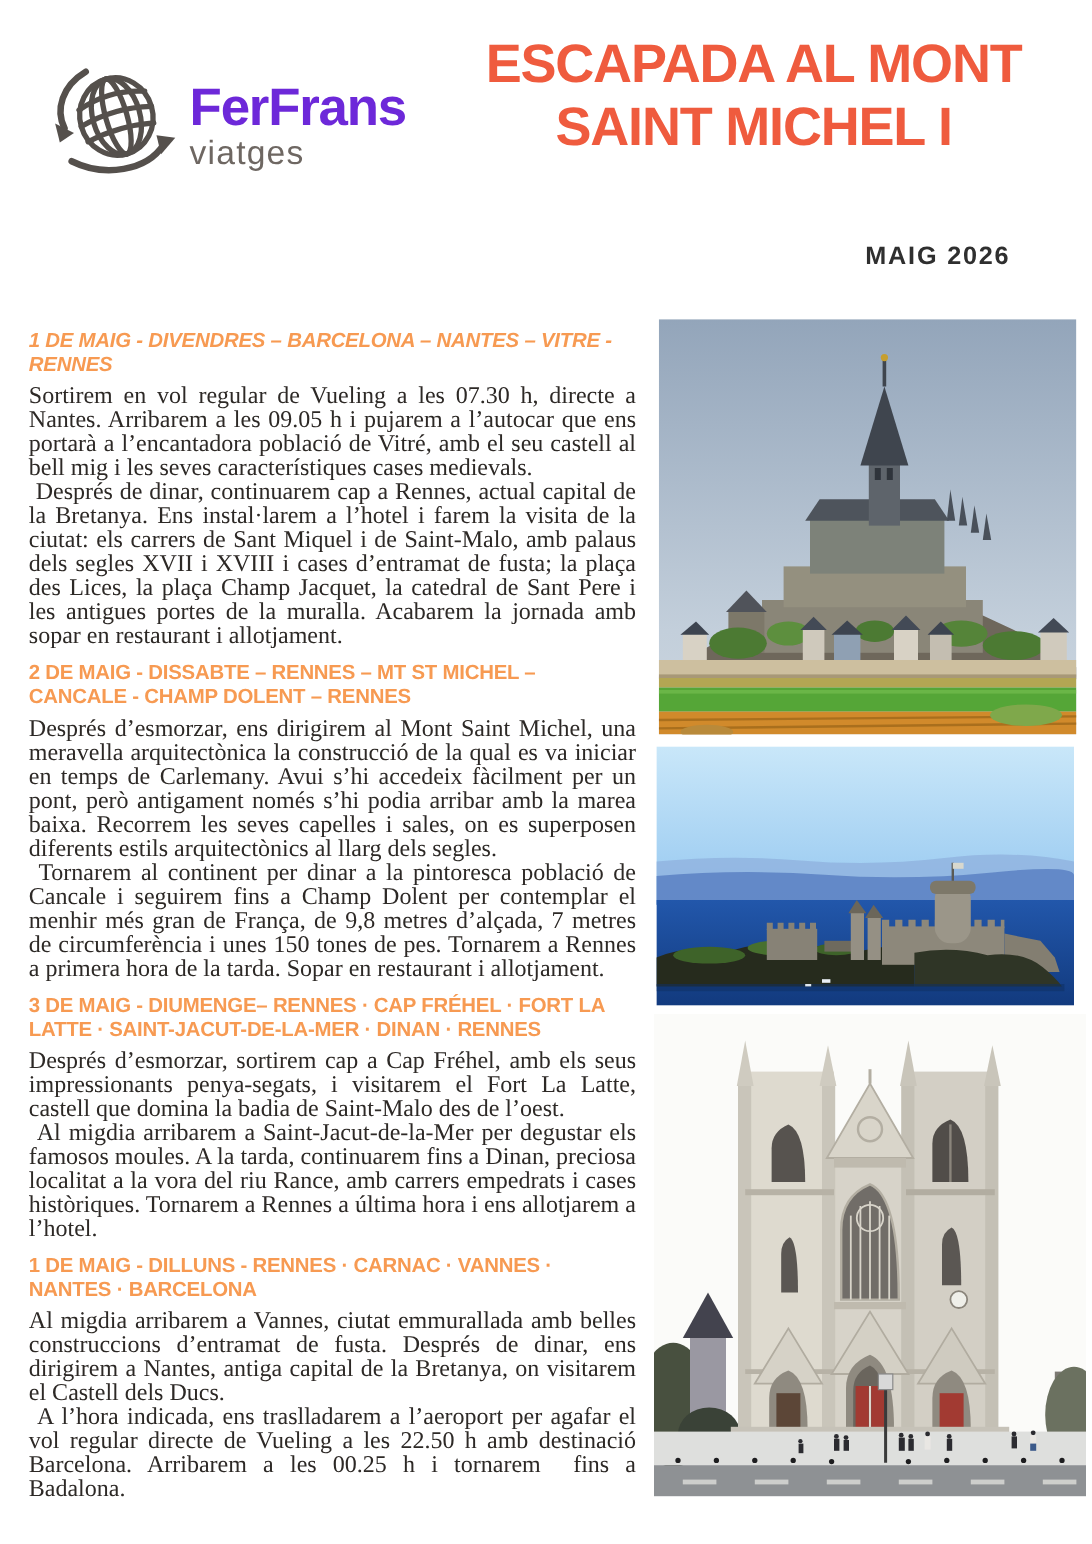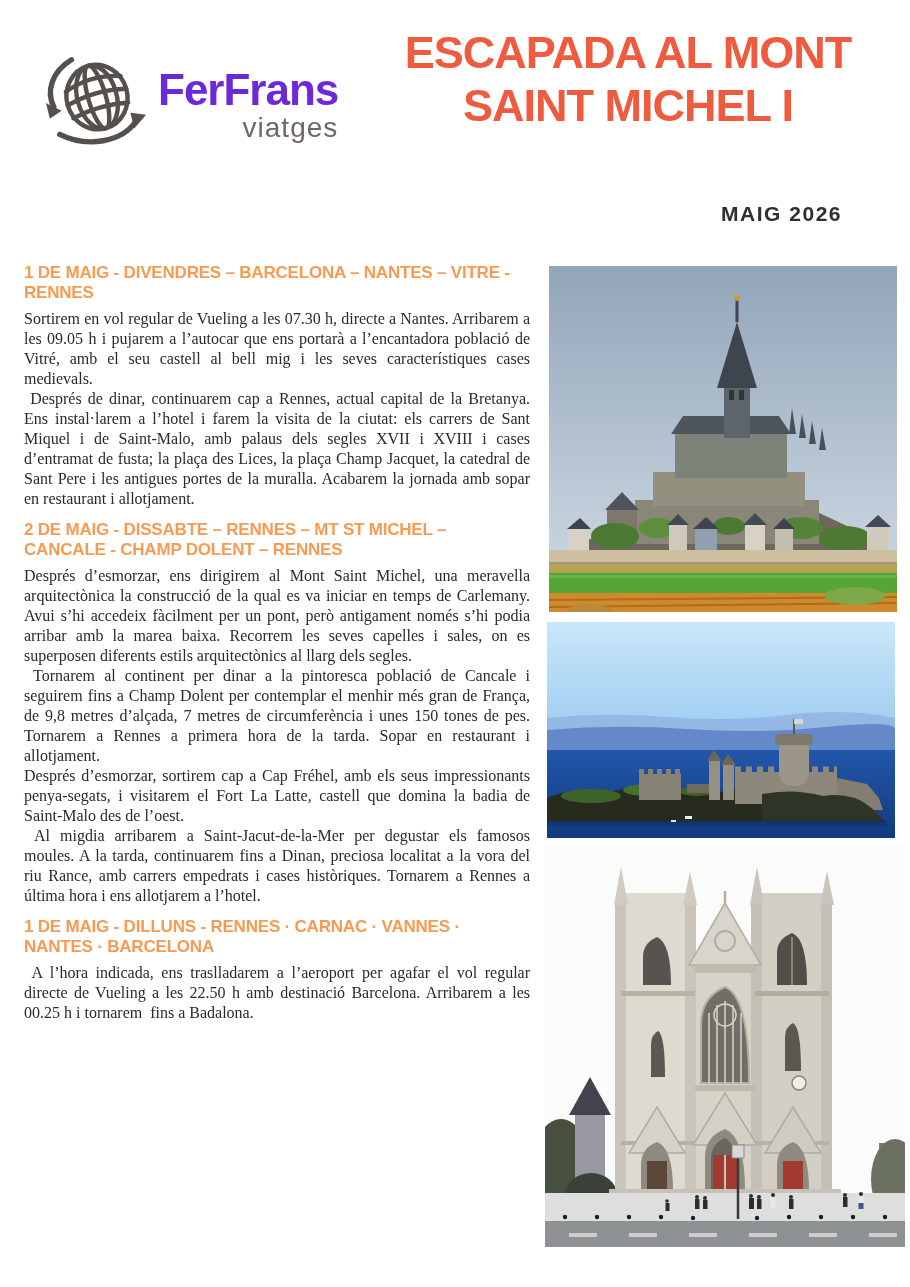--- a/index.html
+++ b/index.html
@@ -10,40 +10,40 @@
   }
   
   .logo { position:absolute; left:36px; top:48px; display:flex; align-items:center; }
   .logo-globe { width:120px; height:106px; flex:0 0 auto; }
   .logo-text { margin-left:2px; }
   .logo-name {
     font-size:44px; font-weight:bold; letter-spacing:-1px; color:#6d28d9;
     line-height:62px; font-family:"Liberation Sans", sans-serif;
   }
   .logo-sub {
-    font-size:28px; color:#6E6762; text-align:right; margin-top:-8px;
+    font-size:28px; color:#6E6762; text-align:left; margin-top:-8px;
     letter-spacing:1px; line-height:30px;
   }
   .doc-title {
     position:absolute; left:388px; top:26px; width:480px; text-align:center;
     color:#EF5B3E; font-weight:bold; font-size:45px; line-height:53px; letter-spacing:-1px;
   }
   .doc-date {
     position:absolute; right:68px; top:202px; font-size:21px; font-weight:bold;
     letter-spacing:1.5px; color:#2F2F2F;
   }
   
   .content { position:absolute; left:24px; top:260px; width:506px; }
   .section-heading {
     font-size:17px; font-weight:bold; line-height:20px; letter-spacing:-0.2px;
     color:#F79A52; margin:11px 0 6px 0;
   }
-  .section:first-child .section-heading { margin-top:3px; }
+  .section:first-child .section-heading { margin-top:14px;font-style:italic; }
   .body-par {
-    font-family:"Liberation Serif", serif; font-size:16px; line-height:20px;
+    font-family:"Liberation Serif", serif; font-size:20px; line-height:20px;
     color:#2D2926; text-align:justify; white-space:pre-wrap;
   }
   
   .photo { position:absolute; display:block; }
   .photo svg { display:block; width:100%; height:100%; }
   .photo-msm  { left:549px; top:266px; width:348px; height:346px; }
   .photo-fort { left:547px; top:622px; width:348px; height:216px; }
   .photo-cath { left:545px; top:845px; width:360px; height:402px; }
 </style>
 </head>
@@ -86,25 +86,27 @@
       <h2 class="section-heading">1 DE MAIG - DIVENDRES – BARCELONA – NANTES – VITRE - RENNES</h2>
       <p class="body-par">Sortirem en vol regular de Vueling a les 07.30 h, directe a Nantes. Arribarem a les 09.05 h i pujarem a l’autocar que ens portarà a l’encantadora població de Vitré, amb el seu castell al bell mig i les seves característiques cases medievals.</p>
       <p class="body-par"> Després de dinar, continuarem cap a Rennes, actual capital de la Bretanya. Ens instal·larem a l’hotel i farem la visita de la ciutat: els carrers de Sant Miquel i de Saint-Malo, amb palaus dels segles XVII i XVIII i cases d’entramat de fusta; la plaça des Lices, la plaça Champ Jacquet, la catedral de Sant Pere i les antigues portes de la muralla. Acabarem la jornada amb sopar en restaurant i allotjament.</p>
     </section>
     <section class="section">
       <h2 class="section-heading">2 DE MAIG - DISSABTE – RENNES – MT ST MICHEL – CANCALE - CHAMP DOLENT – RENNES</h2>
       <p class="body-par">Després d’esmorzar, ens dirigirem al Mont Saint Michel, una meravella arquitectònica la construcció de la qual es va iniciar en temps de Carlemany. Avui s’hi accedeix fàcilment per un pont, però antigament només s’hi podia arribar amb la marea baixa. Recorrem les seves capelles i sales, on es superposen diferents estils arquitectònics al llarg dels segles.</p>
       <p class="body-par"> Tornarem al continent per dinar a la pintoresca població de Cancale i seguirem fins a Champ Dolent per contemplar el menhir més gran de França, de 9,8 metres d’alçada, 7 metres de circumferència i unes 150 tones de pes. Tornarem a Rennes a primera hora de la tarda. Sopar en restaurant i allotjament.</p>
     </section>
     <section class="section">
+      <h2 class="section-heading">3 DE MAIG - DIUMENGE– RENNES · CAP FRÉHEL · FORT LA LATTE · SAINT-JACUT-DE-LA-MER · DINAN · RENNES</h2>
       <p class="body-par">Després d’esmorzar, sortirem cap a Cap Fréhel, amb els seus impressionants penya-segats, i visitarem el Fort La Latte, castell que domina la badia de Saint-Malo des de l’oest.</p>
       <p class="body-par"> Al migdia arribarem a Saint-Jacut-de-la-Mer per degustar els famosos moules. A la tarda, continuarem fins a Dinan, preciosa localitat a la vora del riu Rance, amb carrers empedrats i cases històriques. Tornarem a Rennes a última hora i ens allotjarem a l’hotel.</p>
     </section>
     <section class="section">
       <h2 class="section-heading">1 DE MAIG - DILLUNS - RENNES · CARNAC · VANNES · NANTES · BARCELONA</h2>
+      <p class="body-par">Al migdia arribarem a Vannes, ciutat emmurallada amb belles construccions d’entramat de fusta. Després de dinar, ens dirigirem a Nantes, antiga capital de la Bretanya, on visitarem el Castell dels Ducs.</p>
       <p class="body-par"> A l’hora indicada, ens traslladarem a l’aeroport per agafar el vol regular directe de Vueling a les 22.50 h amb destinació Barcelona. Arribarem a les 00.25 h i tornarem  fins a Badalona.</p>
     </section>
   </main>
 
   <figure class="photo photo-msm" aria-label="Mont Saint Michel">
     <svg viewBox="0 0 348 346" xmlns="http://www.w3.org/2000/svg">
       <defs>
         <linearGradient id="p1sky" x1="0" y1="0" x2="0" y2="1">
           <stop offset="0" stop-color="#93a5ba"></stop>
             <stop offset="0.75" stop-color="#c3cfdb"></stop>

